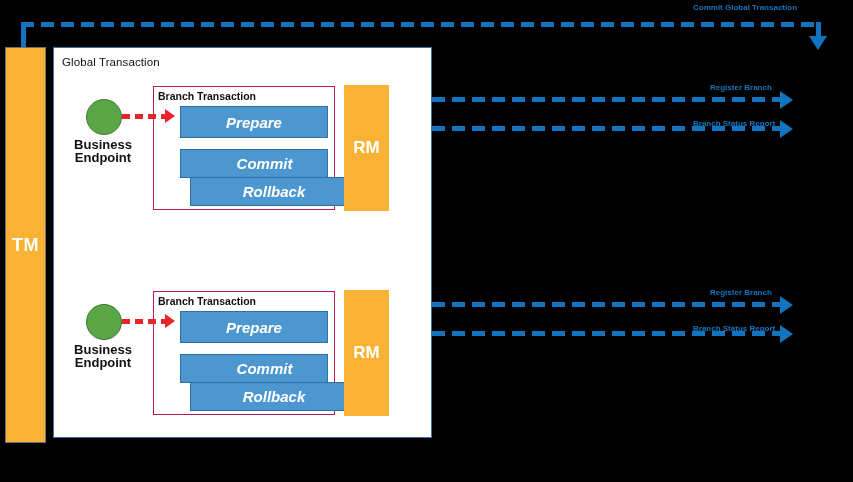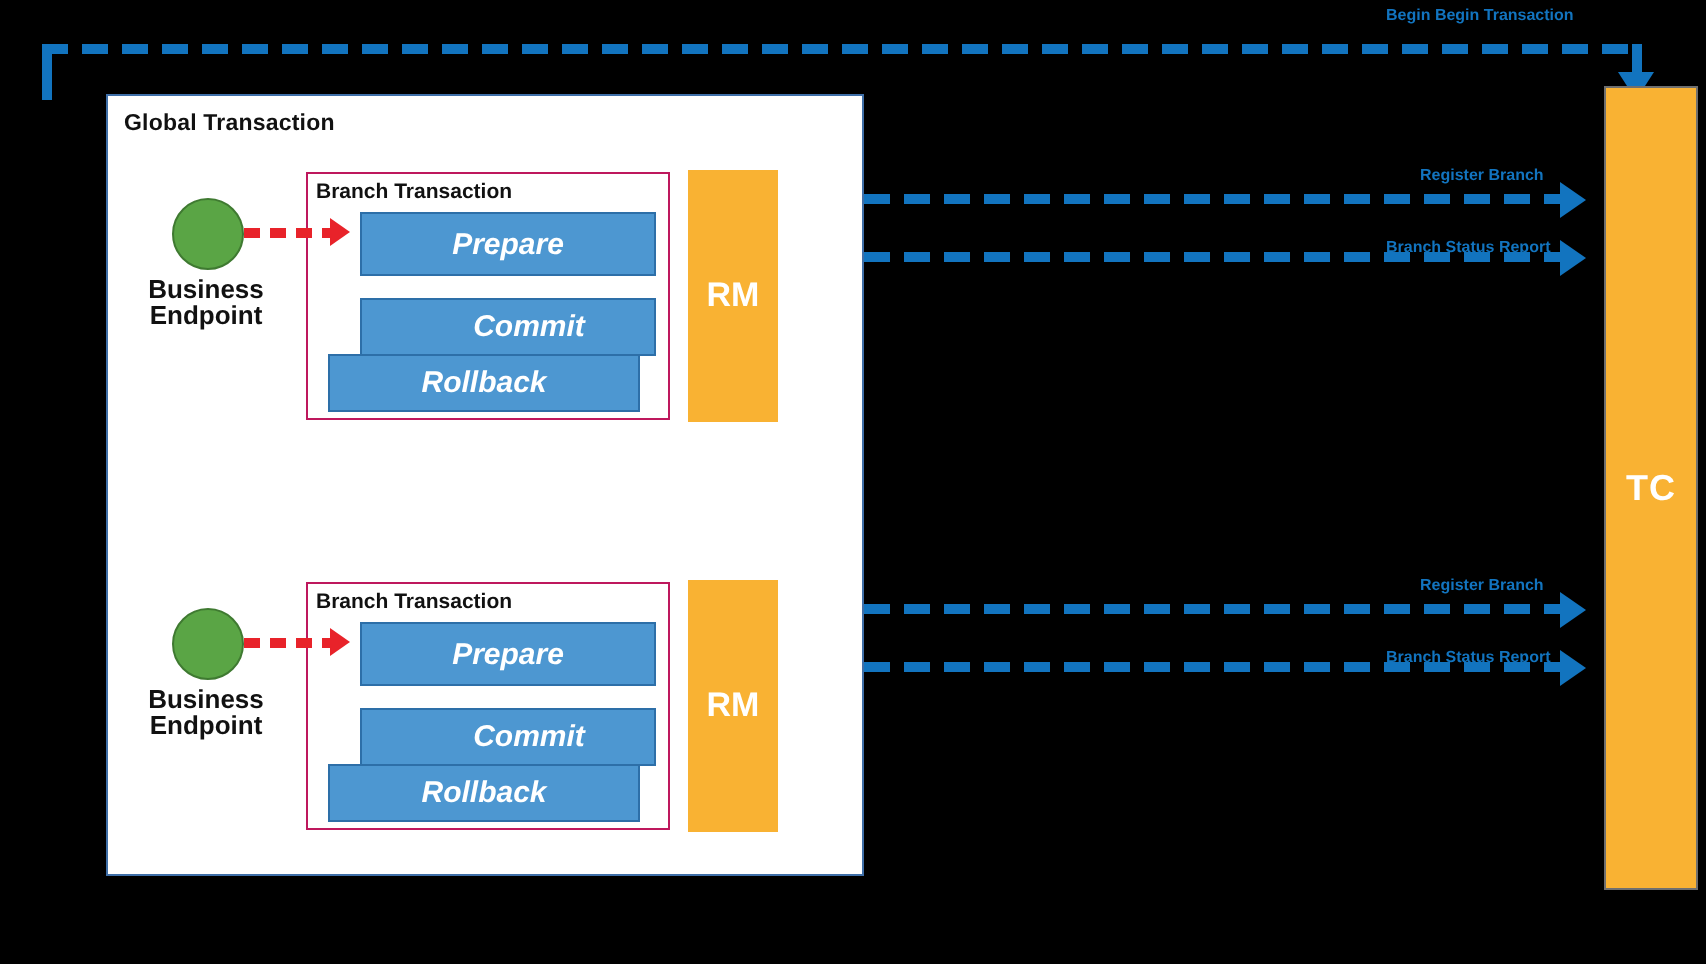--- a/index.html
+++ b/index.html
@@ -19,21 +19,21 @@
   }
   #tm{left:6px;top:48px;width:39px;height:394px;}
   #tc{left:803px;top:44px;width:45px;height:400px;}
 
   
   #global-panel{
     position:absolute;left:53px;top:47px;width:377px;height:389px;
     background:#ffffff;border:1px solid #3f6fa8;
   }
   .panel-title{
-    position:absolute;font-size:11.5px;font-weight:700;color:#111;
+    position:absolute;font-size:11.5px;font-weight:400;color:#111;
     letter-spacing:.1px;white-space:nowrap;
   }
   #global-title{left:8px;top:8px;}
 
   
   .branch{
     position:absolute;left:99px;width:180px;background:#ffffff;
     border:1px solid #be185d;
   }
   #branch1{top:38px;height:122px;}
@@ -41,21 +41,21 @@
   .branch-title{position:absolute;left:4px;top:3px;font-size:10.5px;font-weight:700;color:#111;white-space:nowrap;}
 
   .opbox{
     position:absolute;background:#4D97D1;border:1px solid #2d6fa8;
     color:#ffffff;font-style:italic;font-weight:700;font-size:15px;
     display:flex;align-items:center;justify-content:center;
     box-sizing:border-box;
   }
   .op-prepare{left:26px;top:19px;width:148px;height:32px;}
   .op-commit{left:26px;top:62px;width:148px;height:29px;padding-left:21px;}
-  .op-rollback{left:10px;top:90px;width:156px;height:29px;text-align:right;}
+  .op-rollback{left:36px;top:90px;width:168px;height:29px;text-align:right;}
 
   
   .rm{
     position:absolute;width:45px;background:#F9B233;
     display:flex;align-items:center;justify-content:center;
     color:#ffffff;font-size:17px;font-weight:700;
   }
   #rm1{left:344px;top:85px;height:126px;}
   #rm2{left:344px;top:290px;height:126px;}
 
@@ -119,21 +119,21 @@
 </style>
 </head>
 <body>
 
 <div id="stage">
 
   <div class="blue-solid" style="left:21px;top:22px;width:5px;height:28px;"></div>
   <div class="blue-dash" style="left:21px;top:22px;width:800px;"></div>
   <div class="blue-solid" style="left:816px;top:22px;width:5px;height:18px;"></div>
   <div class="blue-head-d" style="left:809px;top:36px;"></div>
-  <div class="flow-label" style="left:693px;top:3px;">Begin Begin Transaction</div>
+  <div class="flow-label" style="left:693px;top:3px;">Commit Global Transaction</div>
 
   <div class="blue-dash" style="left:312px;top:97px;width:470px;"></div>
   <div class="blue-head-r" style="left:780px;top:91px;"></div>
   <div class="flow-label" style="left:710px;top:83px;">Register Branch</div>
 
   <div class="blue-dash" style="left:312px;top:126px;width:470px;"></div>
   <div class="blue-head-r" style="left:780px;top:120px;"></div>
   <div class="flow-label" style="left:693px;top:119px;">Branch Status Report</div>
 
   <div class="black-dash" style="left:336px;top:156px;width:100px;"></div>
@@ -184,15 +184,15 @@
   <div class="red-head" id="red1h"></div>
 
   <div class="endpoint" id="ep2"></div>
   <div class="endpoint-label" id="ep2-label">
     <div>Business</div>
     <div>Endpoint</div>
   </div>
   <div class="red-dash" id="red2"></div>
   <div class="red-head" id="red2h"></div>
 
-  <div class="participant" id="tc">TC</div>
+  <div class="participant" id="tm">TM</div>
 
 </div>
 
 </body></html>

